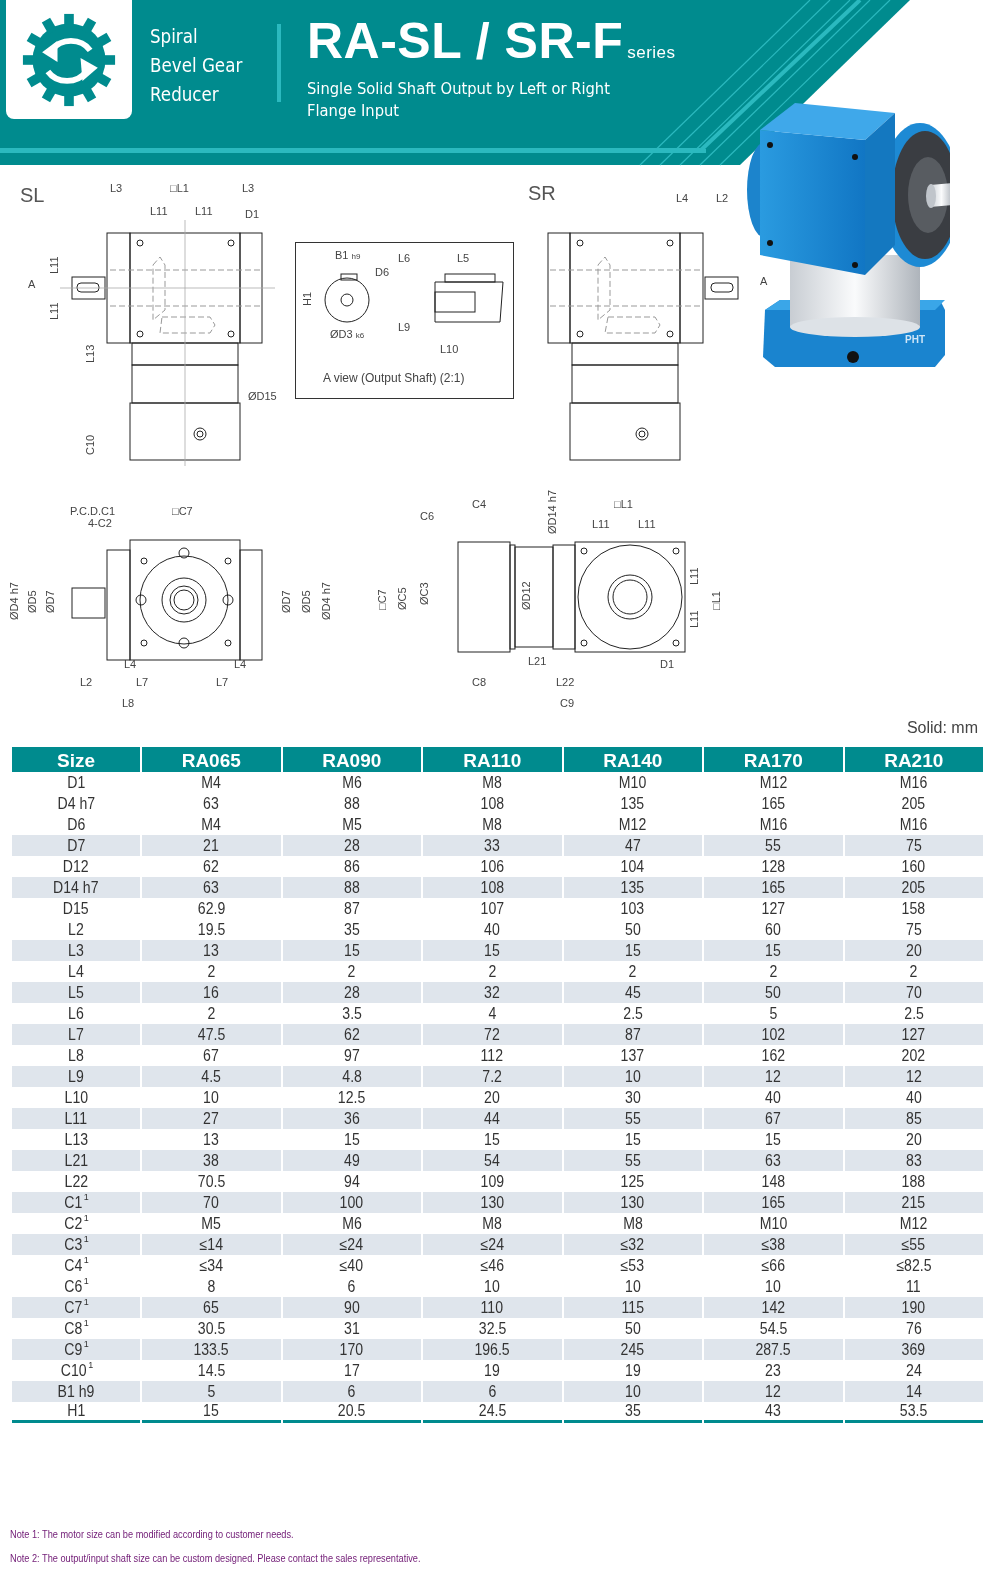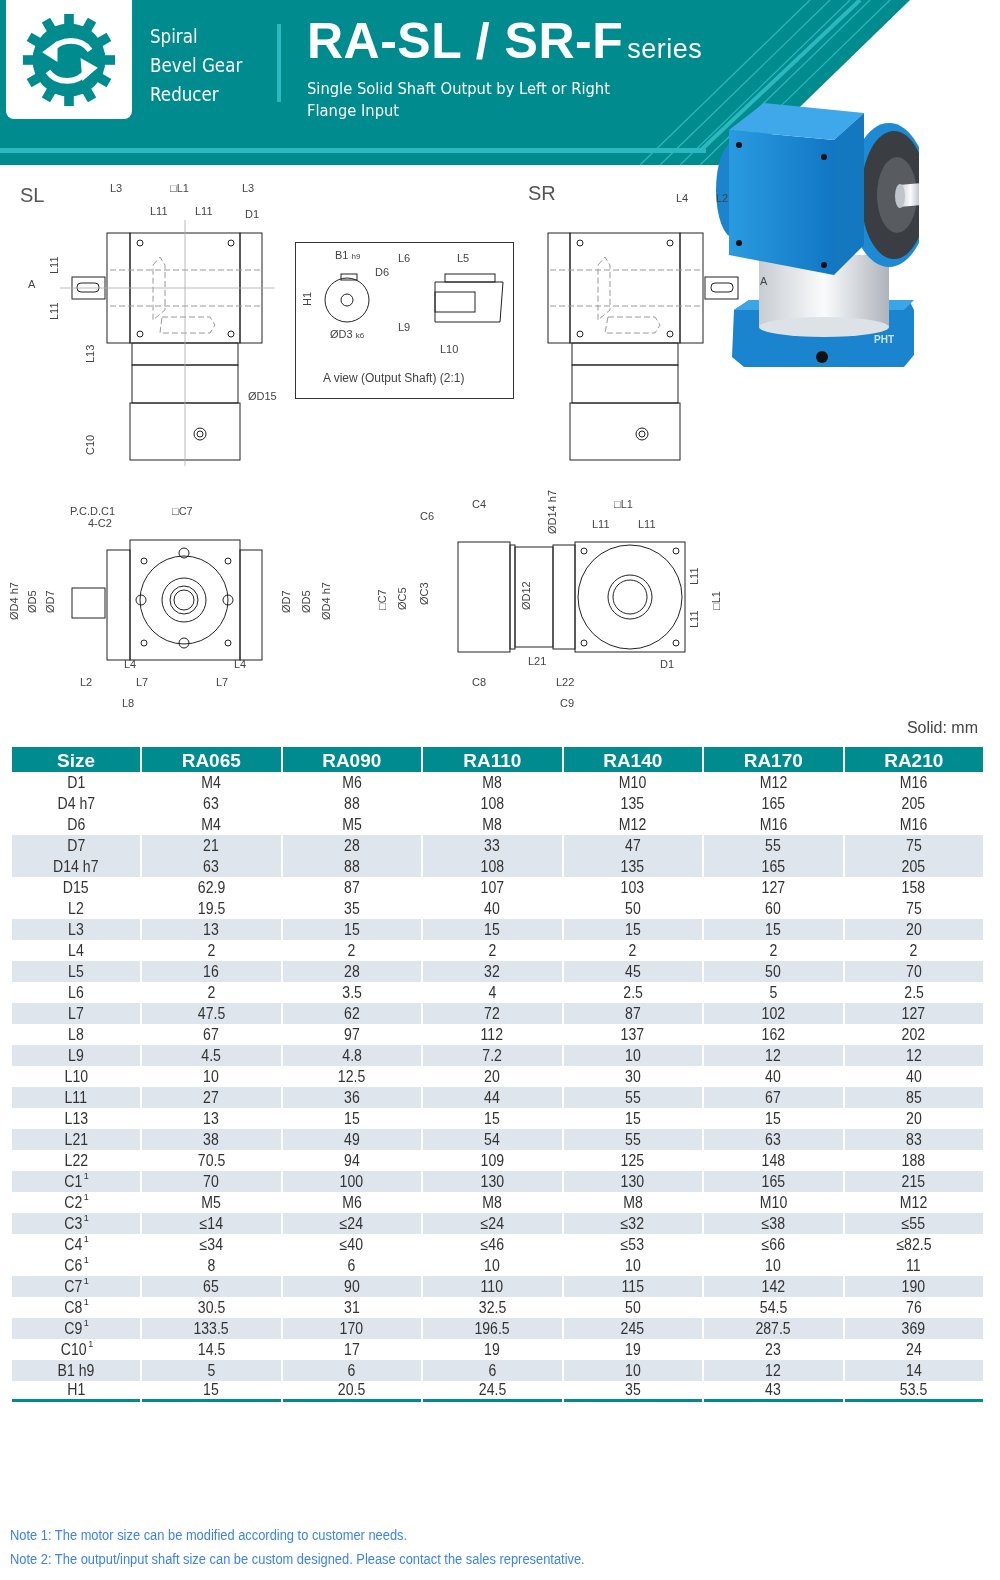--- a/index.html
+++ b/index.html
@@ -4,41 +4,41 @@
 <style>
   * { box-sizing: border-box; margin: 0; padding: 0; }
   body { width: 1000px; height: 1580px; background: #fff; font-family: "Liberation Sans", sans-serif; color: #333; position: relative; overflow: hidden; }
   .header { position: absolute; left: 0; top: 0; width: 1000px; height: 170px; }
   .header svg.bg { position: absolute; left: 0; top: 0; }
   .logo-box { position: absolute; left: 6px; top: 0; width: 126px; height: 119px; background: #fff; border-radius: 0 0 8px 8px; }
   .logo-box svg { position: absolute; left: 14px; top: 12px; }
   .subtitle-left { position: absolute; left: 150px; top: 22px; color: #fff; font-family: "DejaVu Sans", sans-serif; font-size: 19px; line-height: 29px; transform: scaleX(0.88); transform-origin: left; }
   .vsep { position: absolute; left: 277px; top: 24px; width: 4px; height: 78px; background: #2bb9bf; }
   .title { position: absolute; left: 307px; top: 12px; color: #fff; font-size: 50px; font-weight: bold; letter-spacing: 0.5px; }
-  .title .series { font-size: 27px; font-weight: normal; margin-left: 4px; }
+  .title .series { font-size: 17px; font-weight: normal; margin-left: 4px; }
   .title-sub { position: absolute; left: 307px; top: 78px; color: #fff; font-family: "DejaVu Sans", sans-serif; font-size: 16px; line-height: 22px; transform: scaleX(0.92); transform-origin: left; }
 
   .drawing { position: absolute; }
   .lbl { font-family: "Liberation Sans", sans-serif; font-size: 11px; fill: #444; }
   .big { font-size: 20px; fill: #555; }
 
-  .photo { position: absolute; left: 704px; top: 95px; }
+  .photo { position: absolute; left: 735px; top: 95px; }
 
   .unit { position: absolute; right: 22px; top: 719px; font-size: 16px; color: #444; }
 
   table.spec { position: absolute; left: 10px; top: 747px; width: 975px; border-collapse: separate; border-spacing: 2px 0; table-layout: fixed; }
   table.spec th { background: #008b8e; color: #fff; font-size: 19px; font-weight: bold; height: 25px; text-align: center; padding-top: 2px; }
   table.spec td { height: 21px; text-align: center; font-size: 16px; color: #333; border-bottom: 0px; }
   table.spec tr.odd td { background: #fff; }
   table.spec tr.even td { background: #dfe5ec; }
   table.spec td span { display: inline-block; transform: scaleX(0.88); }
   table.spec tr:last-child td { border-bottom: 3px solid #008b8e; }
   sup { font-size: 9px; vertical-align: top; position: relative; top: -2px; }
 
-  .notes { position: absolute; left: 10px; top: 1523px; font-size: 14px; color: #3b82f6; line-height: 24px; }
+  .notes { position: absolute; left: 10px; top: 1523px; font-size: 10px; color: #701a75; line-height: 24px; }
   .notes div { transform: scaleX(0.92); transform-origin: left; }
 </style>
 </head>
 <body>
 
 <div class="header">
   <svg class="bg" width="1000" height="170">
     <polygon points="0,0 910,0 740,165 0,165" fill="#008b8e"></polygon>
     <rect x="0" y="148" width="700" height="5" fill="#2bb9bf"></rect>
     <g stroke="#2bb9bf" stroke-width="1.2" fill="none">
@@ -348,20 +348,29 @@
       </tr>
       <tr class="even">
         <td><span>D7</span></td>
         <td><span>21</span></td>
         <td><span>28</span></td>
         <td><span>33</span></td>
         <td><span>47</span></td>
         <td><span>55</span></td>
         <td><span>75</span></td>
       </tr>
+      <tr class="odd">
+        <td><span>D12</span></td>
+        <td><span>62</span></td>
+        <td><span>86</span></td>
+        <td><span>106</span></td>
+        <td><span>104</span></td>
+        <td><span>128</span></td>
+        <td><span>160</span></td>
+      </tr>
       <tr class="even">
         <td><span>D14 h7</span></td>
         <td><span>63</span></td>
         <td><span>88</span></td>
         <td><span>108</span></td>
         <td><span>135</span></td>
         <td><span>165</span></td>
         <td><span>205</span></td>
       </tr>
       <tr class="odd">

